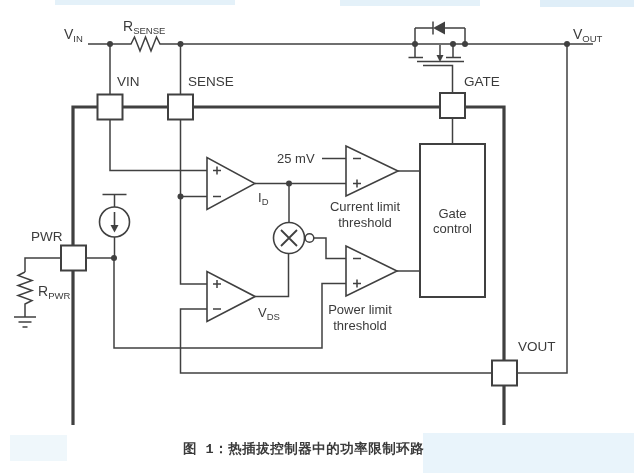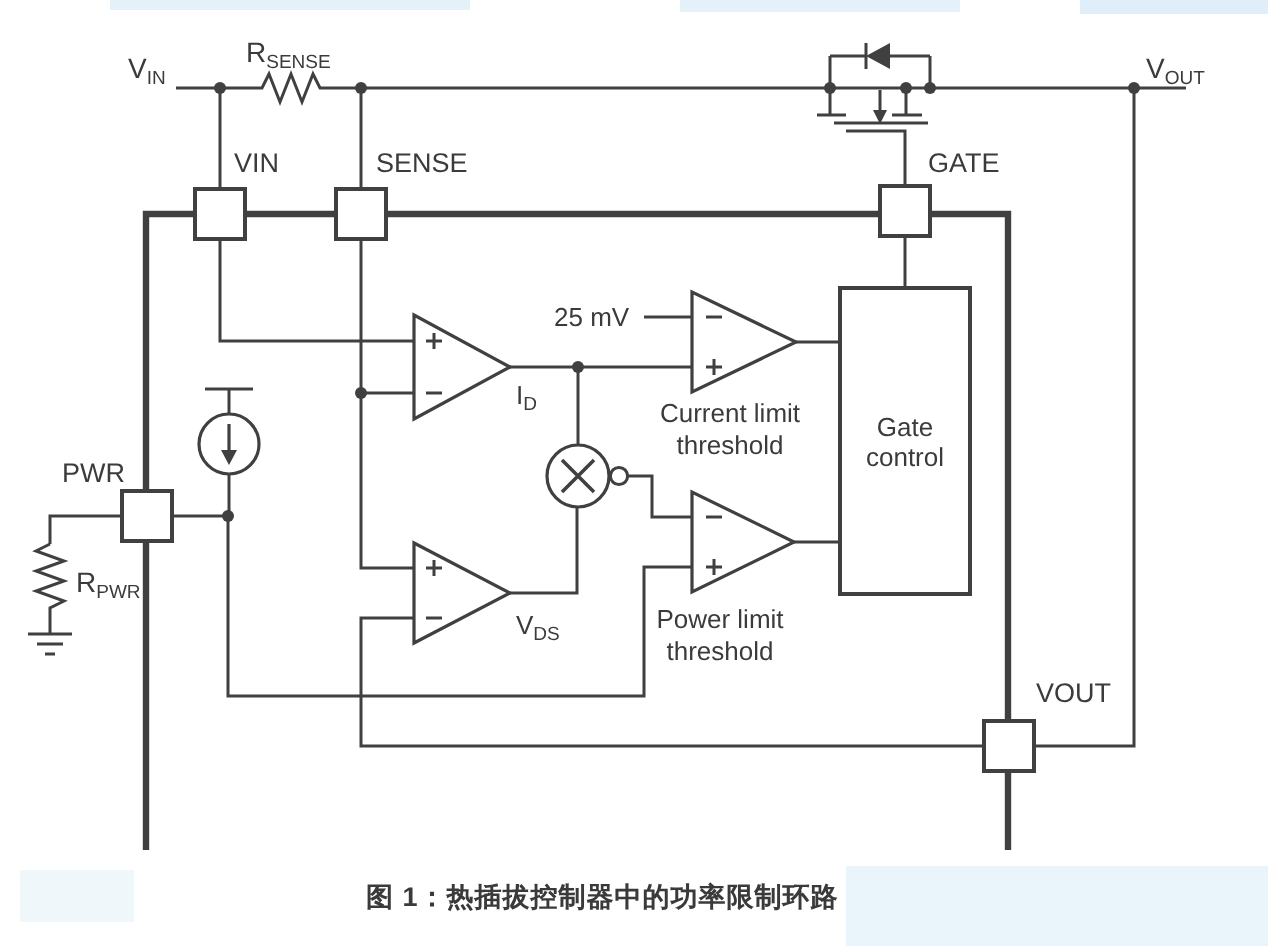--- a/index.html
+++ b/index.html
@@ -2,21 +2,21 @@
 <html><head>
 <meta charset="utf-8">
 <style>
   html,body{margin:0;padding:0;background:#ffffff;}
   body{width:634px;height:473px;position:relative;overflow:hidden;
        font-family:"Liberation Sans",sans-serif;}
   .band{position:absolute;}
   #diagram{position:absolute;left:0;top:0;}
   .caption{position:absolute;left:183px;top:440px;font-size:13.5px;
            font-weight:bold;color:#3a3a3a;letter-spacing:0.5px;
-           font-family:Liberation Sans, sans-serif;white-space:nowrap;}
+           font-family:Liberation Mono, monospace;white-space:nowrap;}
   svg text{fill:#3b3b3b;font-family:"Liberation Sans",sans-serif;}
 </style>
 </head>
 <body>
 
 <div class="band" style="left:55px;top:0;width:180px;height:5px;background:#e4f1f9;"></div>
 <div class="band" style="left:340px;top:0;width:140px;height:6px;background:#e4f1f9;"></div>
 <div class="band" style="left:540px;top:0;width:94px;height:7px;background:#dfeef8;"></div>
 <div class="band" style="left:10px;top:435px;width:57px;height:26px;background:#eff7fb;"></div>
 <div class="band" style="left:423px;top:433px;width:211px;height:40px;background:#e9f4fb;"></div>

